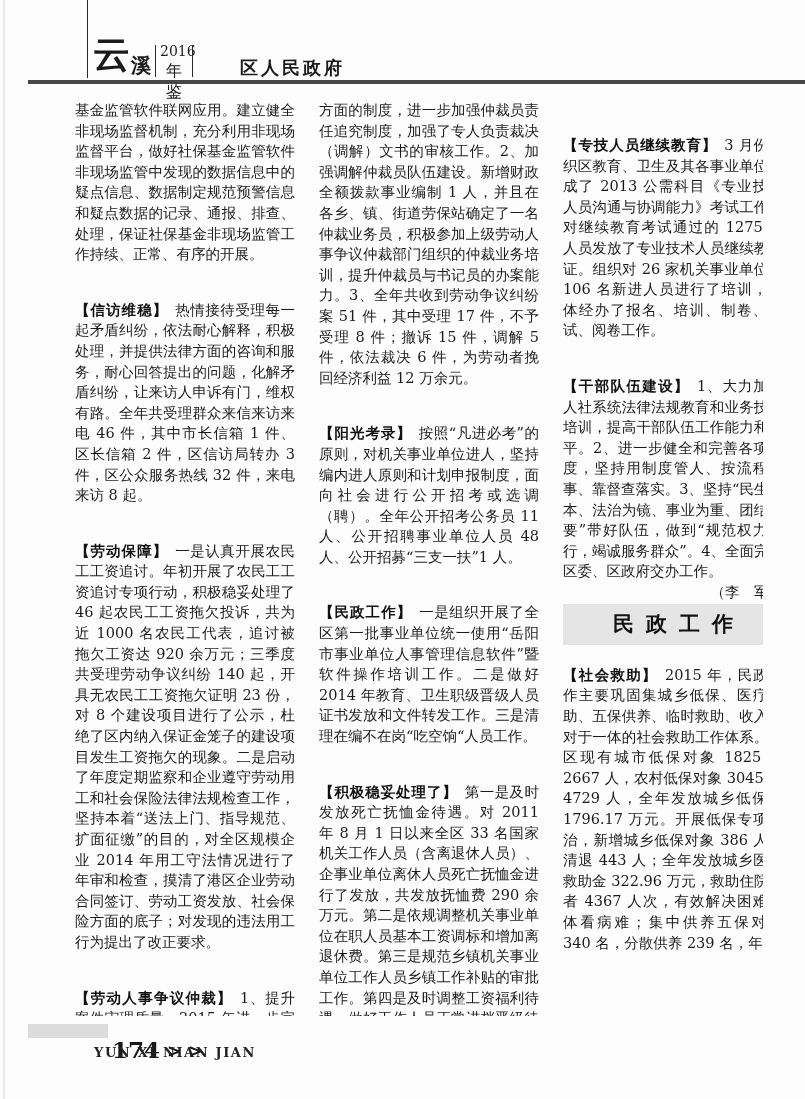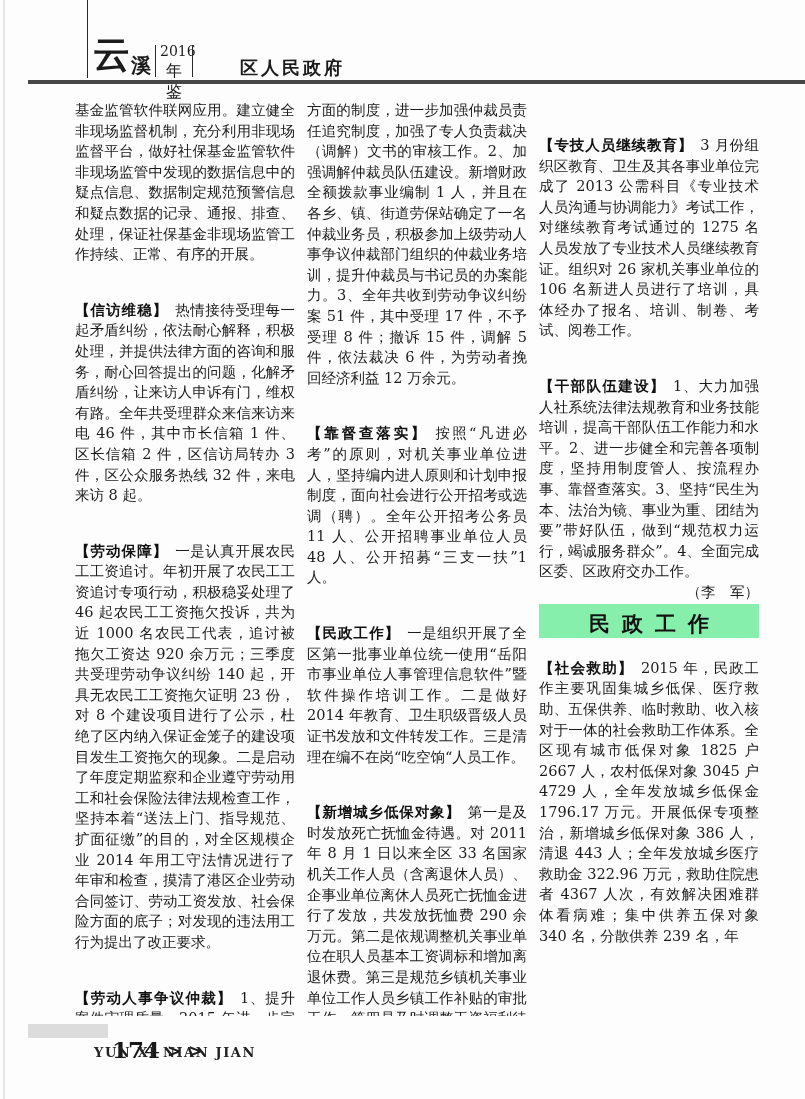--- a/index.html
+++ b/index.html
@@ -17,31 +17,31 @@
   .logo-sub{position:absolute;left:131px;top:55px;font-size:20px;font-weight:700;
     font-family:"DejaVu Sans","Liberation Sans",sans-serif;line-height:1;}
   .hdr-vline-a{position:absolute;left:155px;top:45px;width:1px;height:32px;background:#2a2a2a;}
   .hdr-vline-b{position:absolute;left:192px;top:45px;width:1px;height:32px;background:#2a2a2a;}
   .hdr-year{position:absolute;left:160px;top:44px;width:30px;text-align:center;font-size:14px;line-height:1.1;}
   .hdr-yb{position:absolute;left:158px;top:61px;width:34px;text-align:center;font-size:16px;letter-spacing:2px;}
   .hdr-section{position:absolute;left:212px;top:56px;font-size:18px;font-weight:700;letter-spacing:3px;
     font-family:"DejaVu Sans","Liberation Sans",sans-serif;padding-left:28px;}
   .hdr-rule{position:absolute;left:28px;right:0;top:80px;height:4px;background:#474747;}
   
-  .main{position:absolute;left:75px;top:100px;width:688px;height:916px;display:flex;gap:12px;overflow:hidden;}
+  .main{position:absolute;left:75px;top:100px;width:688px;height:916px;display:flex;gap:24px;overflow:hidden;}
   .col{width:220px;flex:0 0 220px;overflow:hidden;}
   .col p{margin:0;font-size:14.5px;line-height:20.6px;text-align:justify;
     text-justify:inter-ideograph;color:#1b1b1b;}
   .col p.sect{margin-top:35px;}
   .hd{font-family:"DejaVu Sans","Liberation Sans",sans-serif;font-weight:700;
     padding-right:7px;letter-spacing:0.5px;color:#111;}
   .author{float:right;}
-  .section-box{margin:22px 0 20px;background:#86efac;text-align:center;
+  .section-box{margin:22px 0 20px;background:#e5e5e5;text-align:center;
     font-family:"DejaVu Sans","Liberation Sans",sans-serif;font-weight:700;
-    font-size:21px;letter-spacing:12px;padding:6px 0 0 12px;color:#111;}
+    font-size:21px;letter-spacing:12px;padding:6px 0 7px 12px;color:#111;}
   
   .footer-bar{position:absolute;left:28px;top:1024px;width:80px;height:14px;background:#dcdcdc;}
   .page-num{position:absolute;left:112px;top:1016px;font-size:23px;font-weight:600;color:#181818;margin-top:20px;}
   .arrow{font-family:"DejaVu Sans","Liberation Sans",sans-serif;font-weight:700;font-size:17px;
     margin-left:7px;vertical-align:1px;}
   .romanized{position:absolute;left:94px;top:1045px;font-size:13px;font-weight:600;
     letter-spacing:1.6px;color:#222;}
 </style>
 </head>
 <body>
@@ -75,27 +75,27 @@
     <p class="sect">
       <span class="hd">【劳动人事争议仲裁】</span><span>1、提升案件审理质量。2015 年进一步完善了案件的登记、受理、审理、结案、归档、信息汇总、案件统计分析等</span>
     </p>
   </div>
 
   <div class="col">
     <p>
       <span>方面的制度，进一步加强仲裁员责任追究制度，加强了专人负责裁决（调解）文书的审核工作。2、加强调解仲裁员队伍建设。新增财政全额拨款事业编制 1 人，并且在各乡、镇、街道劳保站确定了一名仲裁业务员，积极参加上级劳动人事争议仲裁部门组织的仲裁业务培训，提升仲裁员与书记员的办案能力。3、全年共收到劳动争议纠纷案 51 件，其中受理 17 件，不予受理 8 件；撤诉 15 件，调解 5 件，依法裁决 6 件，为劳动者挽回经济利益 12 万余元。</span>
     </p>
     <p class="sect">
-      <span class="hd">【靠督查落实】</span><span>按照“凡进必考”的原则，对机关事业单位进人，坚持编内进人原则和计划申报制度，面向社会进行公开招考或选调（聘）。全年公开招考公务员 11 人、公开招聘事业单位人员 48 人、公开招募“三支一扶”1 人。</span>
+      <span class="hd">【阳光考录】</span><span>按照“凡进必考”的原则，对机关事业单位进人，坚持编内进人原则和计划申报制度，面向社会进行公开招考或选调（聘）。全年公开招考公务员 11 人、公开招聘事业单位人员 48 人、公开招募“三支一扶”1 人。</span>
     </p>
     <p class="sect">
       <span class="hd">【民政工作】</span><span>一是组织开展了全区第一批事业单位统一使用“岳阳市事业单位人事管理信息软件”暨软件操作培训工作。二是做好 2014 年教育、卫生职级晋级人员证书发放和文件转发工作。三是清理在编不在岗“吃空饷“人员工作。</span>
     </p>
     <p class="sect">
-      <span class="hd">【新增城乡低保对象】</span><span>第一是及时发放死亡抚恤金待遇。对 2011 年 8 月 1 日以来全区 33 名国家机关工作人员（含离退休人员）、企事业单位离休人员死亡抚恤金进行了发放，共发放抚恤费 290 余万元。第二是依规调整机关事业单位在职人员基本工资调标和增加离退休费。第三是规范乡镇机关事业单位工作人员乡镇工作补贴的审批工作。第四是及时调整工资福利待遇。做好工作人员正常进档晋级待遇调整，对企</span>
+      <span class="hd">【积极稳妥处理了】</span><span>第一是及时发放死亡抚恤金待遇。对 2011 年 8 月 1 日以来全区 33 名国家机关工作人员（含离退休人员）、企事业单位离休人员死亡抚恤金进行了发放，共发放抚恤费 290 余万元。第二是依规调整机关事业单位在职人员基本工资调标和增加离退休费。第三是规范乡镇机关事业单位工作人员乡镇工作补贴的审批工作。第四是及时调整工资福利待遇。做好工作人员正常进档晋级待遇调整，对企</span>
     </p>
   </div>
 
   <div class="col">
     <p class="sect">
       <span class="hd">【专技人员继续教育】</span><span>3 月份组织区教育、卫生及其各事业单位完成了 2013 公需科目《专业技术人员沟通与协调能力》考试工作，对继续教育考试通过的 1275 名人员发放了专业技术人员继续教育证。组织对 26 家机关事业单位的 106 名新进人员进行了培训，具体经办了报名、培训、制卷、考试、阅卷工作。</span>
     </p>
     <p class="sect">
       <span class="hd">【干部队伍建设】</span><span>1、大力加强人社系统法律法规教育和业务技能培训，提高干部队伍工作能力和水平。2、进一步健全和完善各项制度，坚持用制度管人、按流程办事、靠督查落实。3、坚持“民生为本、法治为镜、事业为重、团结为要”带好队伍，做到“规范权力运行，竭诚服务群众”。4、全面完成区委、区政府交办工作。</span><span class="author">（李　军）</span>
     </p>

